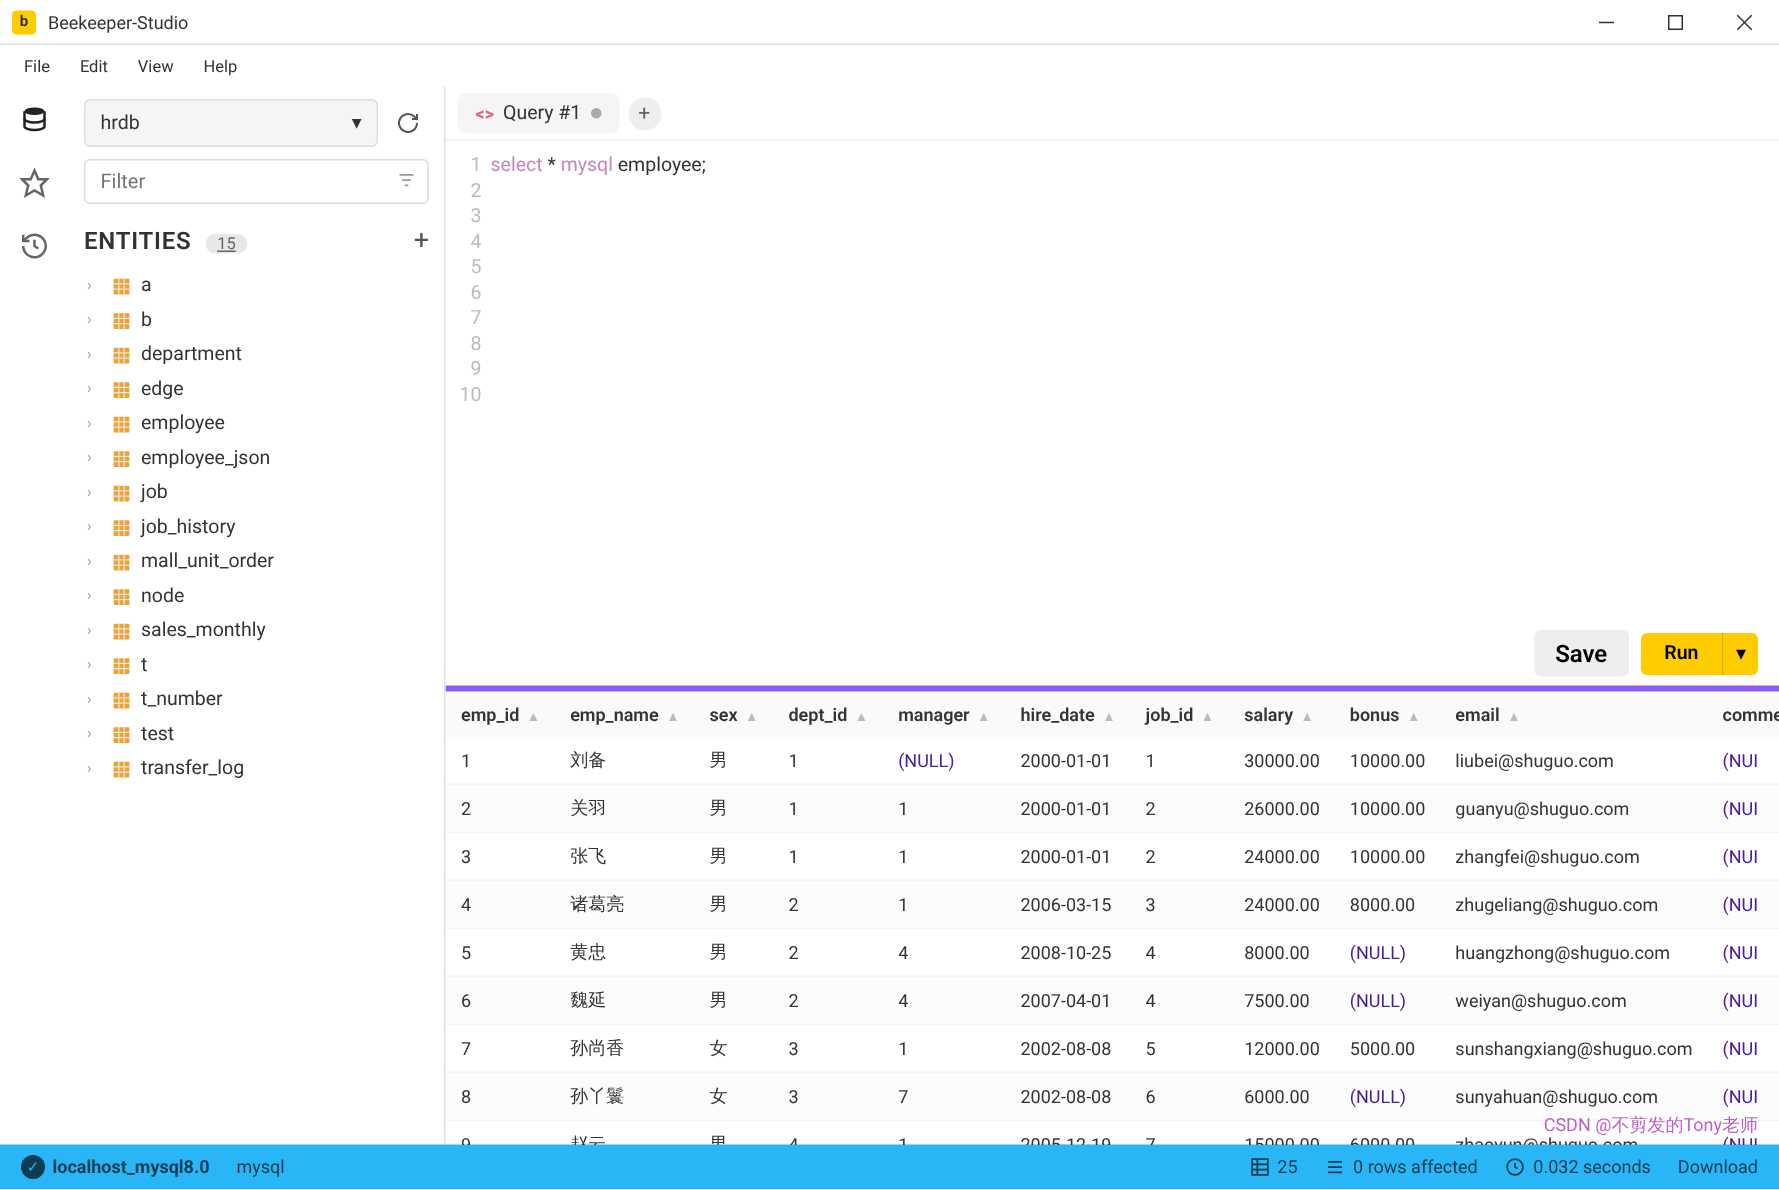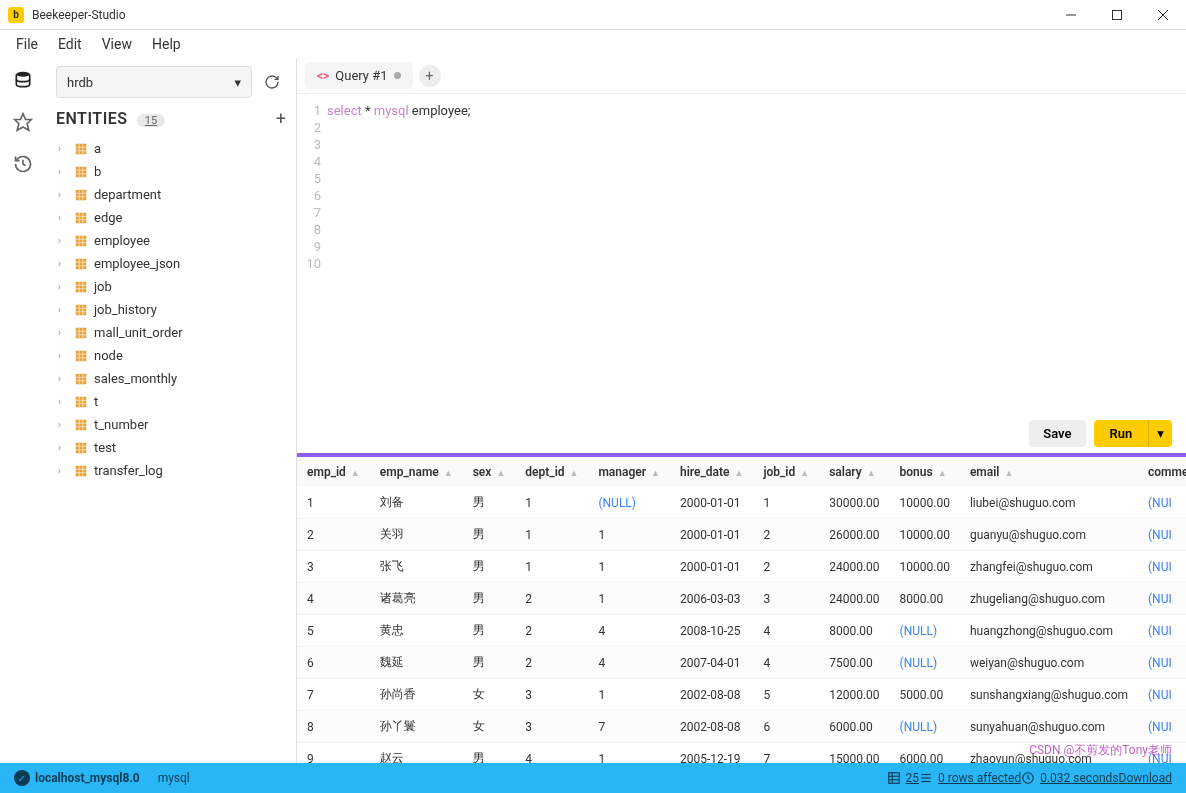--- a/index.html
+++ b/index.html
@@ -4,21 +4,21 @@
 <style>
 * { margin: 0; padding: 0; box-sizing: border-box; font-family: -apple-system, BlinkMacSystemFont, "Segoe UI", Roboto, sans-serif; }
 body { width: 1186px; height: 793px; background: #fff; overflow: hidden; display: flex; flex-direction: column; font-size: 13px; color: #333; }
 .titlebar { height: 30px; display: flex; align-items: center; justify-content: space-between; padding-left: 8px; border-bottom: 1px solid #e0e0e0; background: #fff; }
 .titlebar-left { display: flex; align-items: center; gap: 8px; }
 .app-icon { width: 16px; height: 16px; background: #ffcc00; border-radius: 3px; display: flex; align-items: center; justify-content: center; font-size: 10px; font-weight: bold; color: #333; }
 .titlebar-title { font-size: 12px; }
 .window-controls { display: flex; }
 .window-btn { width: 46px; height: 30px; display: flex; align-items: center; justify-content: center; cursor: pointer; }
 .menubar { height: 28px; display: flex; align-items: center; padding-left: 8px; gap: 4px; background: #fff; }
-.menu-item { padding: 4px 8px; cursor: pointer; font-size: 14px; }
+.menu-item { padding: 4px 8px; cursor: pointer; font-size: 11px; }
 .main { flex: 1; display: flex; overflow: hidden; }
 .rail { width: 46px; background: #fff; display: flex; flex-direction: column; align-items: center; padding-top: 10px; gap: 18px; }
 .rail-icon { width: 24px; height: 24px; display: flex; align-items: center; justify-content: center; cursor: pointer; color: #666; }
 .rail-icon.active { color: #222; }
 .sidebar { width: 250px; background: #fff; display: flex; flex-direction: column; padding: 8px 10px; }
 .db-row { display: flex; align-items: center; gap: 6px; margin-bottom: 8px; }
 .db-select { flex: 1; height: 32px; border: 1px solid #ddd; border-radius: 4px; background: #f5f5f5; display: flex; align-items: center; justify-content: space-between; padding: 0 10px; cursor: pointer; }
 .refresh-btn { width: 28px; height: 28px; display: flex; align-items: center; justify-content: center; cursor: pointer; color: #555; }
 .filter-input { width: 100%; height: 30px; border: 1px solid #ddd; border-radius: 4px; padding: 0 10px; background: #fff; color: #999; position: relative; }
 .filter-wrap { position: relative; margin-bottom: 12px; }
@@ -37,34 +37,34 @@
 .tab-icon { color: #e85d75; font-weight: bold; font-size: 12px; }
 .tab-dot { width: 7px; height: 7px; background: #aaa; border-radius: 50%; }
 .add-tab { width: 22px; height: 22px; background: #eee; border-radius: 50%; display: flex; align-items: center; justify-content: center; cursor: pointer; color: #666; font-size: 14px; }
 .editor { flex: 0 0 320px; display: flex; overflow: hidden; font-family: Consolas, Monaco, monospace; font-size: 13px; }
 .gutter { width: 30px; text-align: right; padding: 8px 6px 8px 0; color: #bbb; line-height: 17px; }
 .code { flex: 1; padding: 8px 0; line-height: 17px; }
 .kw { color: #c586c0; }
 .op { color: #333; }
 .ident { color: #333; }
 .run-bar { display: flex; justify-content: flex-end; align-items: center; padding: 6px 14px; gap: 8px; }
-.btn-save { background: #eee; border: none; padding: 6px 14px; border-radius: 4px; cursor: pointer; font-weight: 600; font-size: 13px; }
+.btn-save { background: #eee; border: none; padding: 6px 14px; border-radius: 4px; cursor: pointer; font-weight: 600; font-size: 16px; }
 .btn-run-group { display: flex; }
 .btn-run { background: #ffcc00; border: none; padding: 6px 16px; border-radius: 4px 0 0 4px; cursor: pointer; font-weight: 600; font-size: 13px; }
 .btn-run-dd { background: #ffcc00; border: none; border-left: 1px solid rgba(0,0,0,0.15); padding: 6px 8px; border-radius: 0 4px 4px 0; cursor: pointer; }
 .results { flex: 1; overflow: auto; border-top: 4px solid #8b5cf6; }
 .rtable { width: 100%; border-collapse: collapse; font-size: 12px; }
 .rtable th { text-align: left; padding: 8px 10px; background: #fafafa; font-weight: 600; color: #333; position: sticky; top: 0; white-space: nowrap; }
 .rtable th .sort { color: #bbb; font-size: 9px; margin-left: 2px; }
 .rtable td { padding: 7px 10px; border-bottom: 1px solid #f4f4f4; white-space: nowrap; }
 .rtable tr:nth-child(even) td { background: #fcfcfc; }
-.null { color: #3b82f6; }
+.null { color: #4c1d95; }
 .statusbar { height: 30px; background: #29b6f6; color: #0d3b52; display: flex; align-items: center; padding: 0 14px; font-size: 12px; justify-content: space-between; }
 .status-left { display: flex; align-items: center; gap: 18px; }
-.status-right { display: flex; align-items: center; color: #0d3b52; text-decoration: underline; }
+.status-right { display: flex; align-items: center; gap: 18px; color: #0d3b52; }
 .status-seg { display: flex; align-items: center; gap: 5px; }
 .status-dot { background: #0d3b52; color: #29b6f6; width: 16px; height: 16px; border-radius: 50%; display: flex; align-items: center; justify-content: center; font-size: 10px; }
 .watermark { position: absolute; right: 14px; bottom: 34px; color: #a21caf; font-size: 12px; opacity: 0.7; }
 svg { display: block; }
 </style>
 </head>
 <body>
 
 <div class="titlebar">
   <div class="titlebar-left">
@@ -126,20 +126,30 @@
       <div class="db-select">
         <span>hrdb</span>
         <span>▾</span>
       </div>
       <div class="refresh-btn">
           <svg width="16" height="16" viewBox="0 0 24 24" fill="none" stroke="currentColor" stroke-width="2">
             <path d="M21 12a9 9 0 1 1-3-6.7L21 8"></path>
             <polyline points="21 3 21 8 16 8"></polyline>
           </svg>
         </div>
+    </div>
+    <div class="filter-wrap">
+      <input class="filter-input" placeholder="Filter" style="">
+      <span class="filter-icon">
+          <svg width="14" height="14" viewBox="0 0 24 24" fill="none" stroke="currentColor" stroke-width="2">
+            <line x1="4" y1="6" x2="20" y2="6"></line>
+            <line x1="7" y1="12" x2="17" y2="12"></line>
+            <line x1="10" y1="18" x2="14" y2="18"></line>
+          </svg>
+        </span>
     </div>
     <div class="entities-header">
       <div>
         <span class="entities-label">ENTITIES</span>
         <span class="entities-count">15</span>
       </div>
       <span class="add-entity">+</span>
     </div>
     <div class="entity-list" id="entity-list">
         <div class="entity-item">
@@ -432,21 +442,21 @@
               <td>10000.00</td>
               <td>zhangfei@shuguo.com</td>
               <td class="null">(NUI</td>
             </tr>
             <tr>
               <td>4</td>
               <td>诸葛亮</td>
               <td>男</td>
               <td>2</td>
               <td>1</td>
-              <td>2006-03-03</td>
+              <td>2006-03-15</td>
               <td>3</td>
               <td>24000.00</td>
               <td>8000.00</td>
               <td>zhugeliang@shuguo.com</td>
               <td class="null">(NUI</td>
             </tr>
             <tr>
               <td>5</td>
               <td>黄忠</td>
               <td>男</td>

